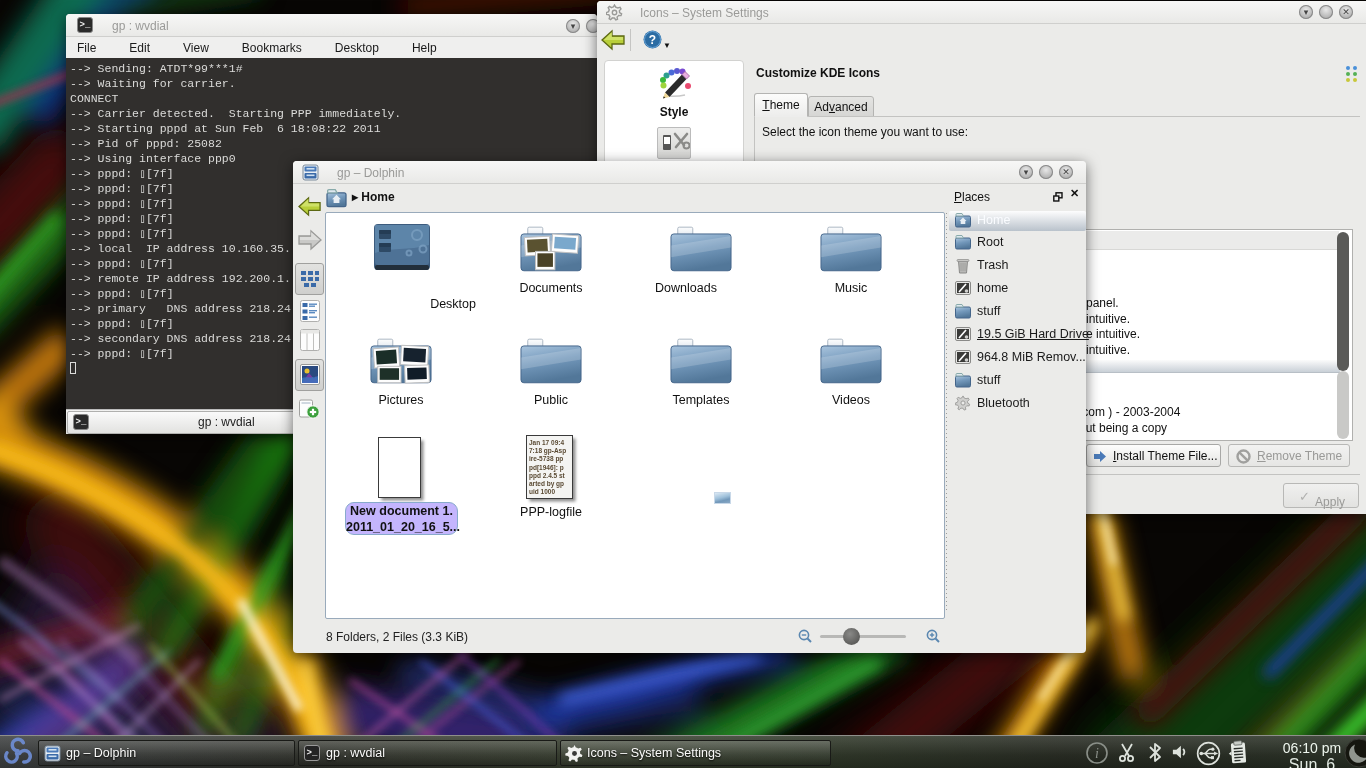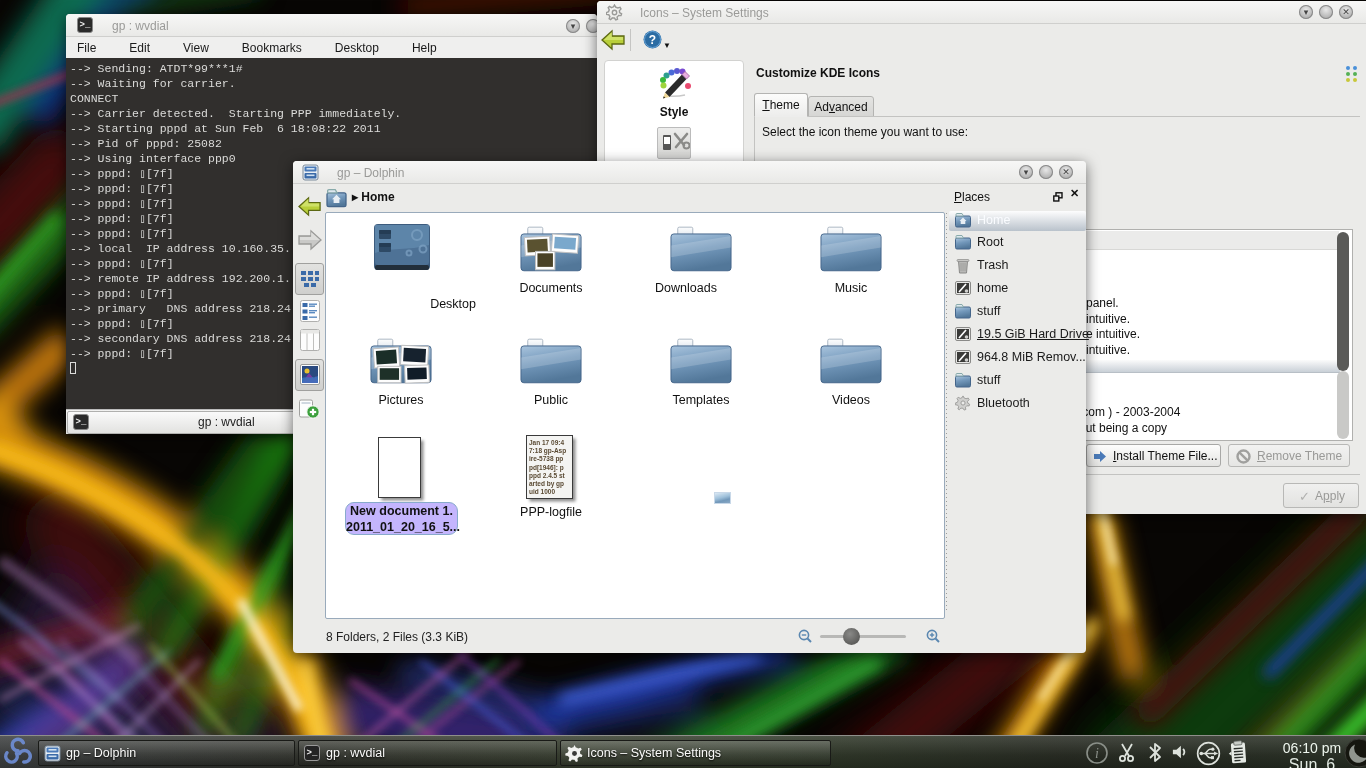--- a/index.html
+++ b/index.html
@@ -240,21 +240,21 @@
   </div>
   <div style="position:absolute;left:631px;top:443px;width:122px;height:23px;background:linear-gradient(#f2f2f1,#e6e6e4);border:1px solid #b8b8b6;border-radius:3px;font-size:12px;color:#9a9a98;">
     <svg style="position:absolute;left:7px;top:4px;" width="15" height="15" viewBox="0 0 15 15">
         <circle cx="7.5" cy="7.5" r="6" fill="none" stroke="#a0a09e" stroke-width="2.4"></circle>
         <line x1="3.3" y1="3.3" x2="11.7" y2="11.7" stroke="#a0a09e" stroke-width="2.4"></line>
       </svg>
     <span style="position:absolute;left:28px;top:4px;"><span style="text-decoration:underline">R</span>emove Theme</span>
   </div>
   <div style="position:absolute;left:686px;top:482px;width:76px;height:25px;background:linear-gradient(#f0f0ef,#e2e2e0);border:1px solid #b8b8b6;border-radius:3px;font-size:12px;color:#9a9a98;">
     <span style="position:absolute;left:15px;top:5px;font-size:13px;color:#b0b0ae;">✓</span>
-    <span style="position:absolute;left:31px;top:5px;">A<span style="text-decoration:underline">p</span>ply</span>
+    <span style="position:absolute;left:31px;top:11px;">A<span style="text-decoration:underline">p</span>ply</span>
   </div>
 </div>
 
 <div id="dolphin" class="win" style="left:293px; top:161px; width:793px; height:492px;">
   <svg style="position:absolute" width="0" height="0">
       <defs>
     <linearGradient id="fold" x1="0" y1="0" x2="0.3" y2="1">
           <stop offset="0" stop-color="#a9c4dd"></stop>
           <stop offset="0.5" stop-color="#7398bb"></stop>
           <stop offset="1" stop-color="#527799"></stop>

